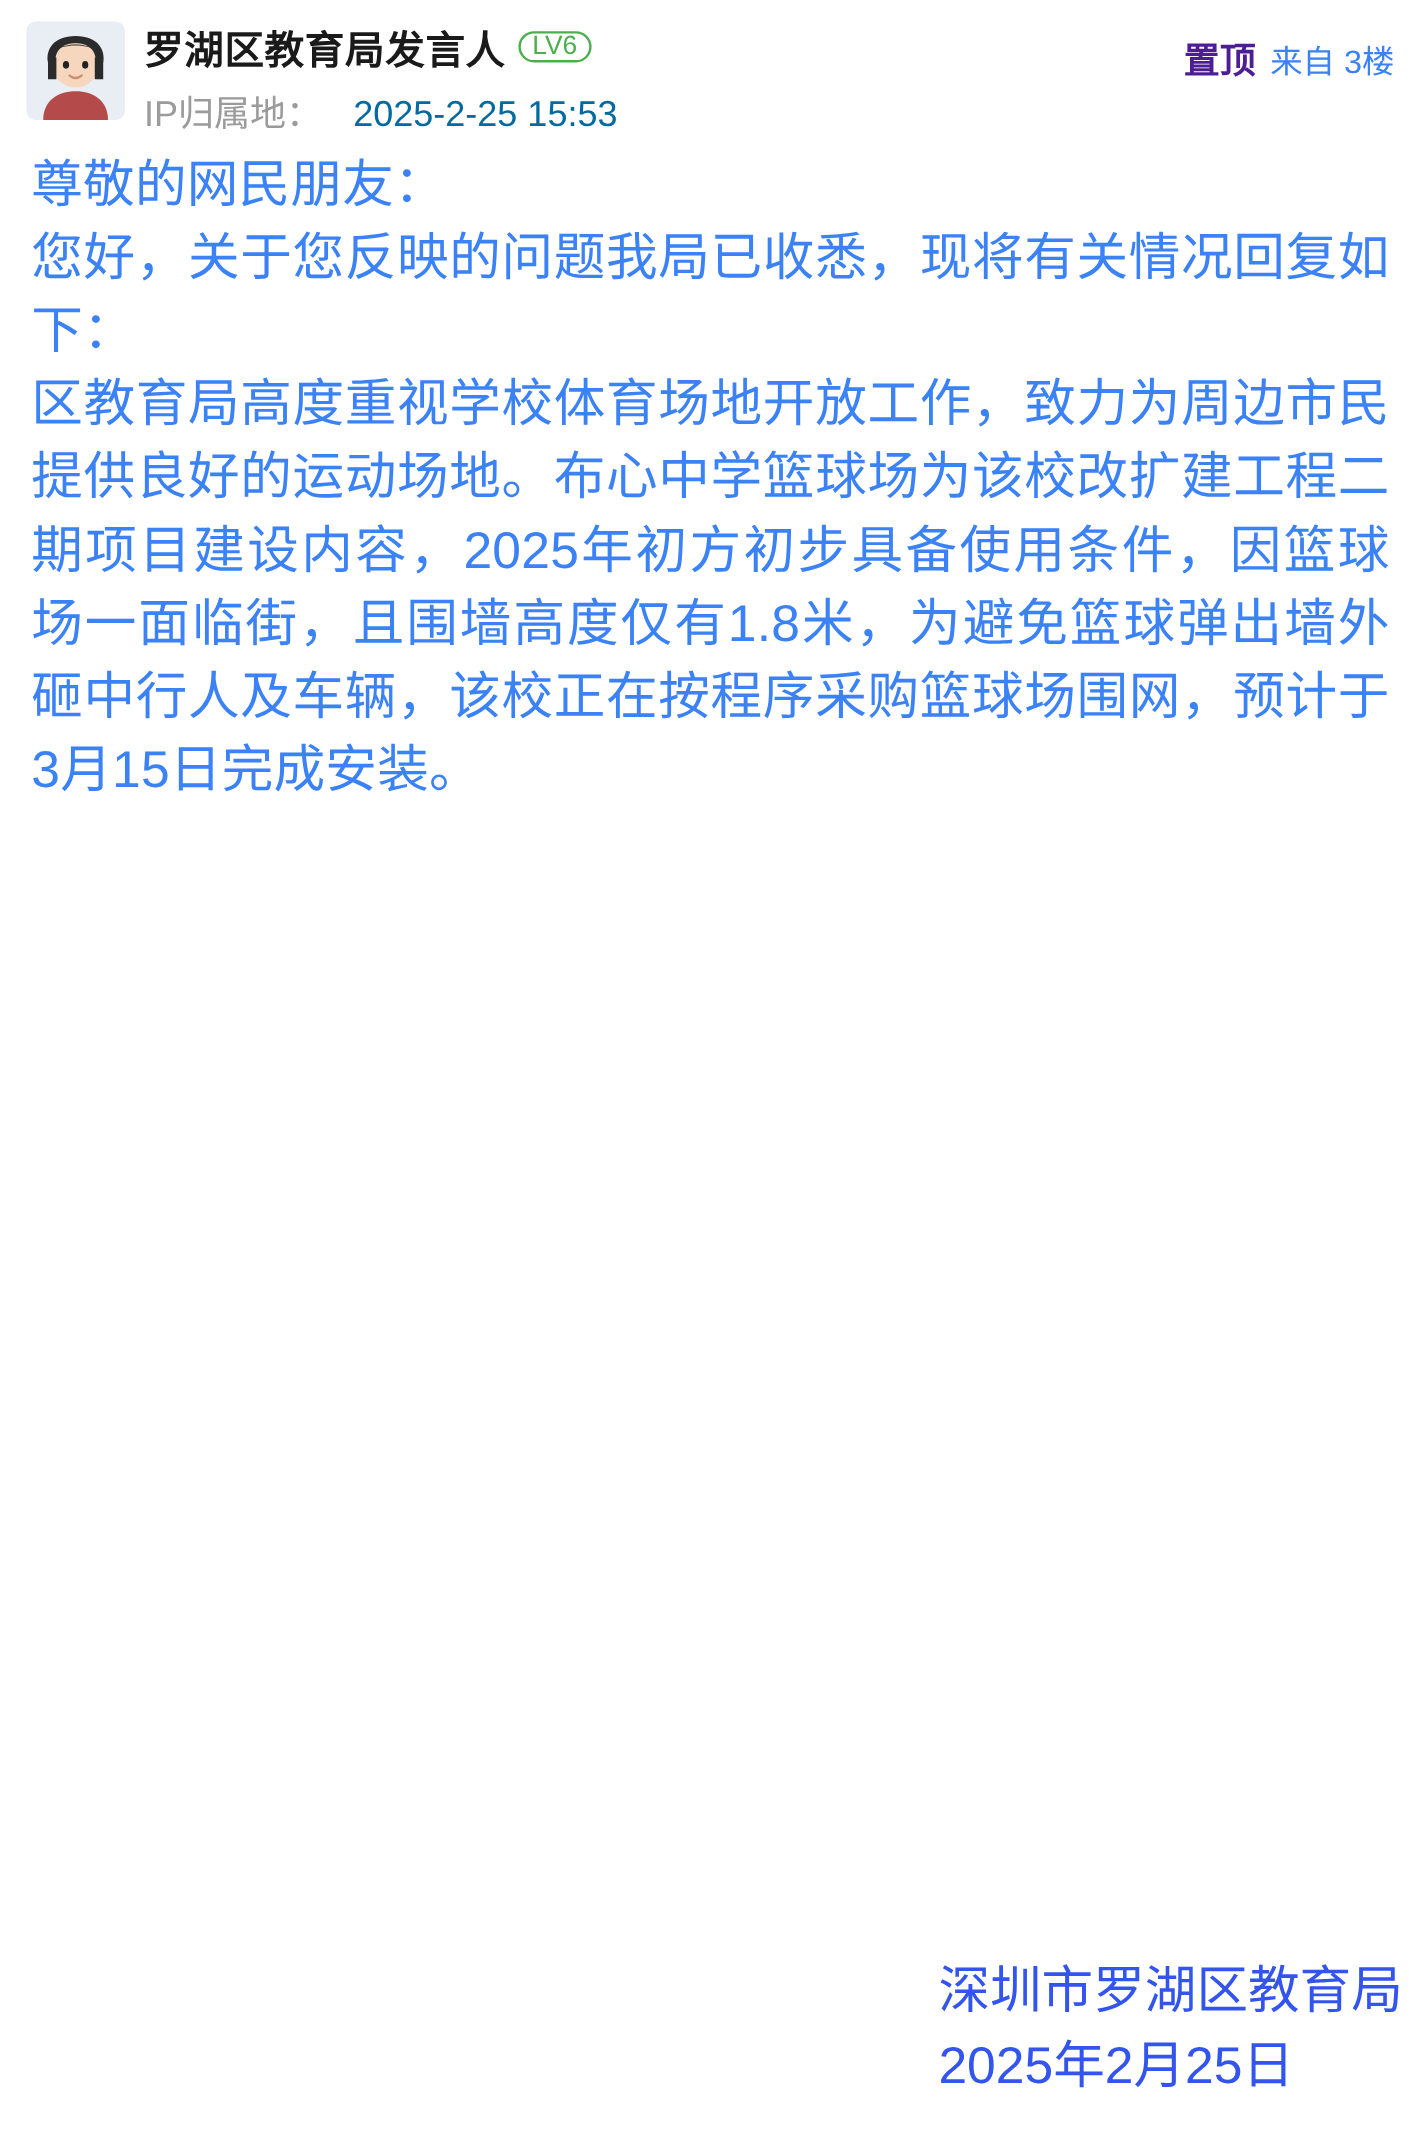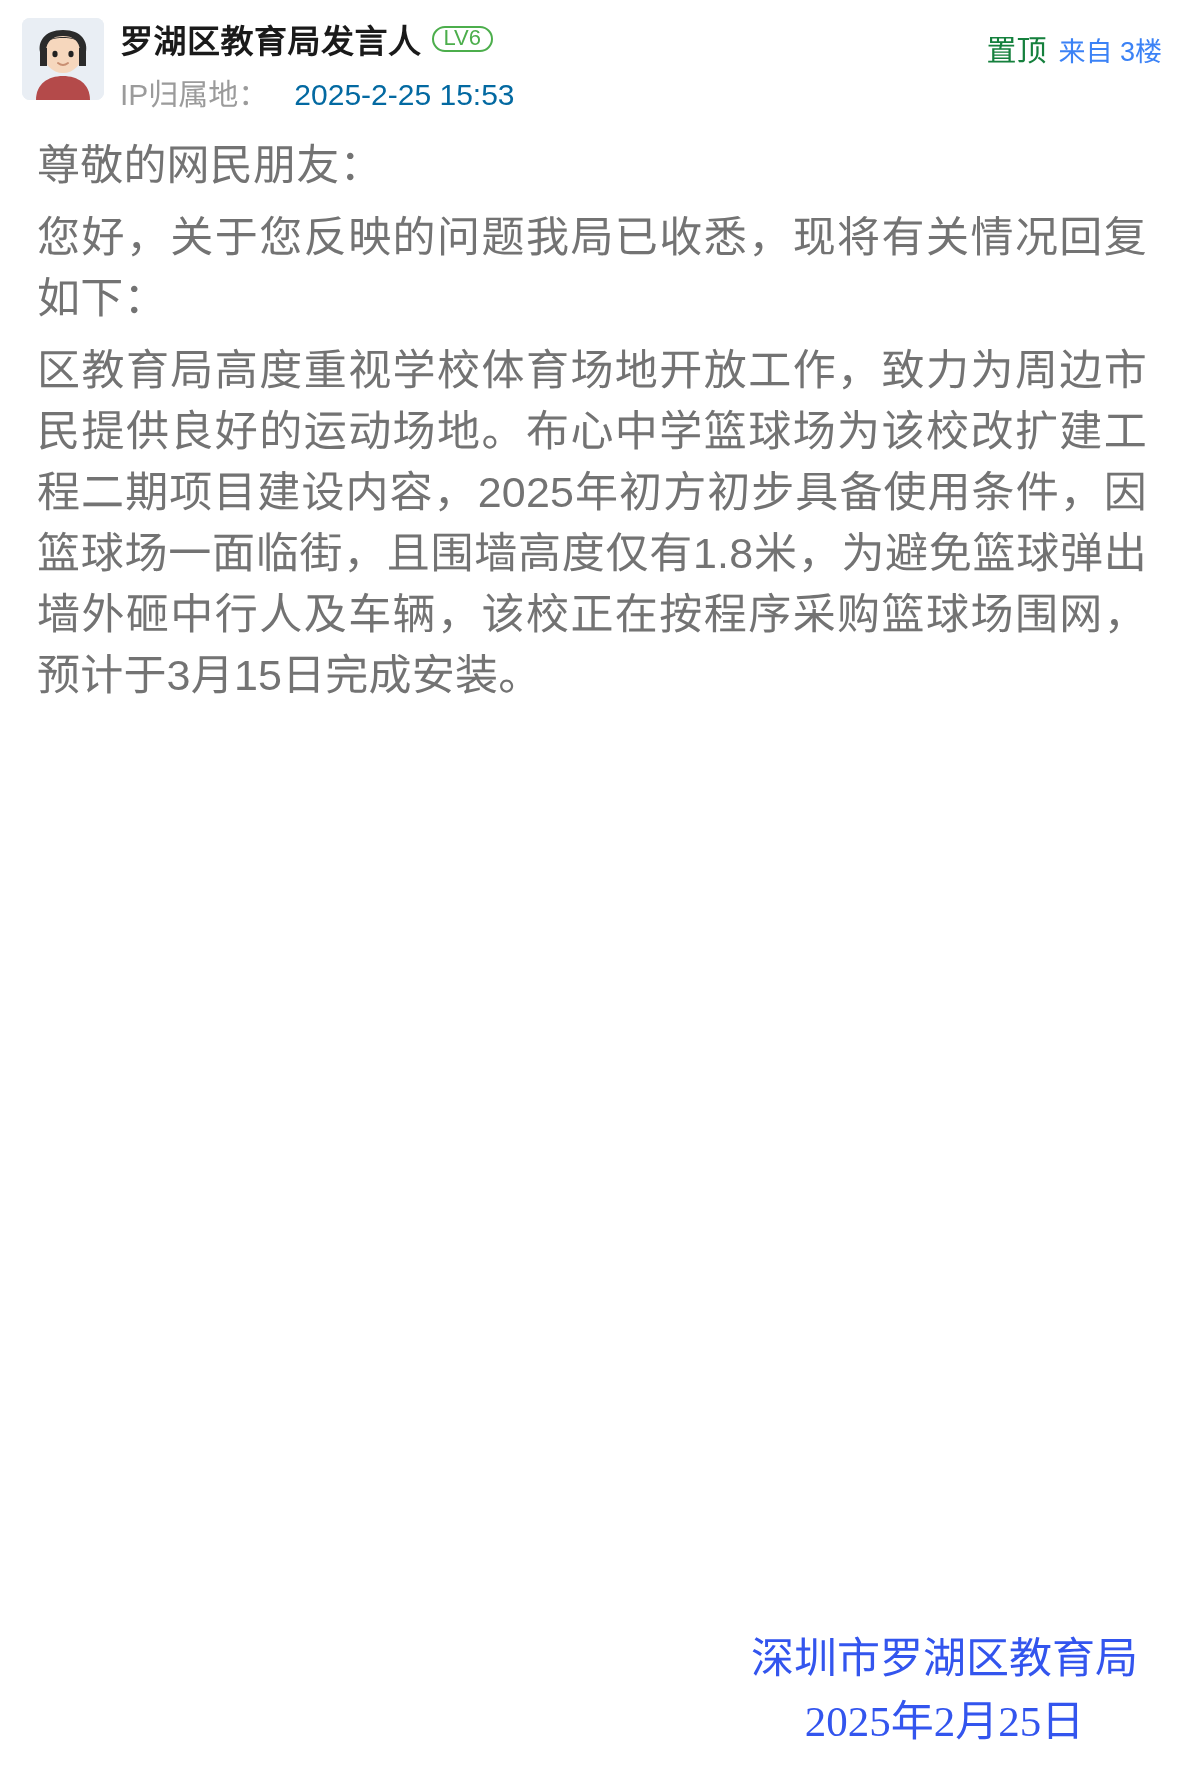--- a/index.html
+++ b/index.html
@@ -97,56 +97,55 @@
   .header-right {
     position: absolute;
     right: 22px;
     top: 26px;
     display: flex;
     align-items: baseline;
     gap: 12px;
     white-space: nowrap;
   }
   .pin-tag {
-    color: #15803d;
+    color: #4c1d95;
     font-size: 30px;
-    font-weight: normal;
+    font-weight: bold;
   }
   .from-floor {
     color: #3b82f6;
     font-size: 27px;
   }
 
   
   .post-body {
     padding: 8px 26px 0 26px;
     box-sizing: border-box;
   }
 
   .post-body p {
-    margin: 11px;
-    color: #737373;
+    margin: 0;
+    color: #3b82f6;
     font-size: 43px;
     line-height: 1.42;
     text-align: justify;
     letter-spacing: 0.2px;
     font-family: "Liberation Sans", "DejaVu Sans", sans-serif;
   }
   .indent { text-indent: 0; }
 
   
   .signature {
     position: absolute;
-    right: 46px;
+    right: 15px;
     bottom: 26px;
-    text-align: center;
+    text-align: left;
     color: #3355ee;
     font-size: 43px;
     line-height: 1.45;
-    font-family: Liberation Serif, serif;
   }
   .signature div { white-space: nowrap; }
 </style>
 </head>
 <body>
 
 <div class="post">
 
   <div class="post-header">
 

